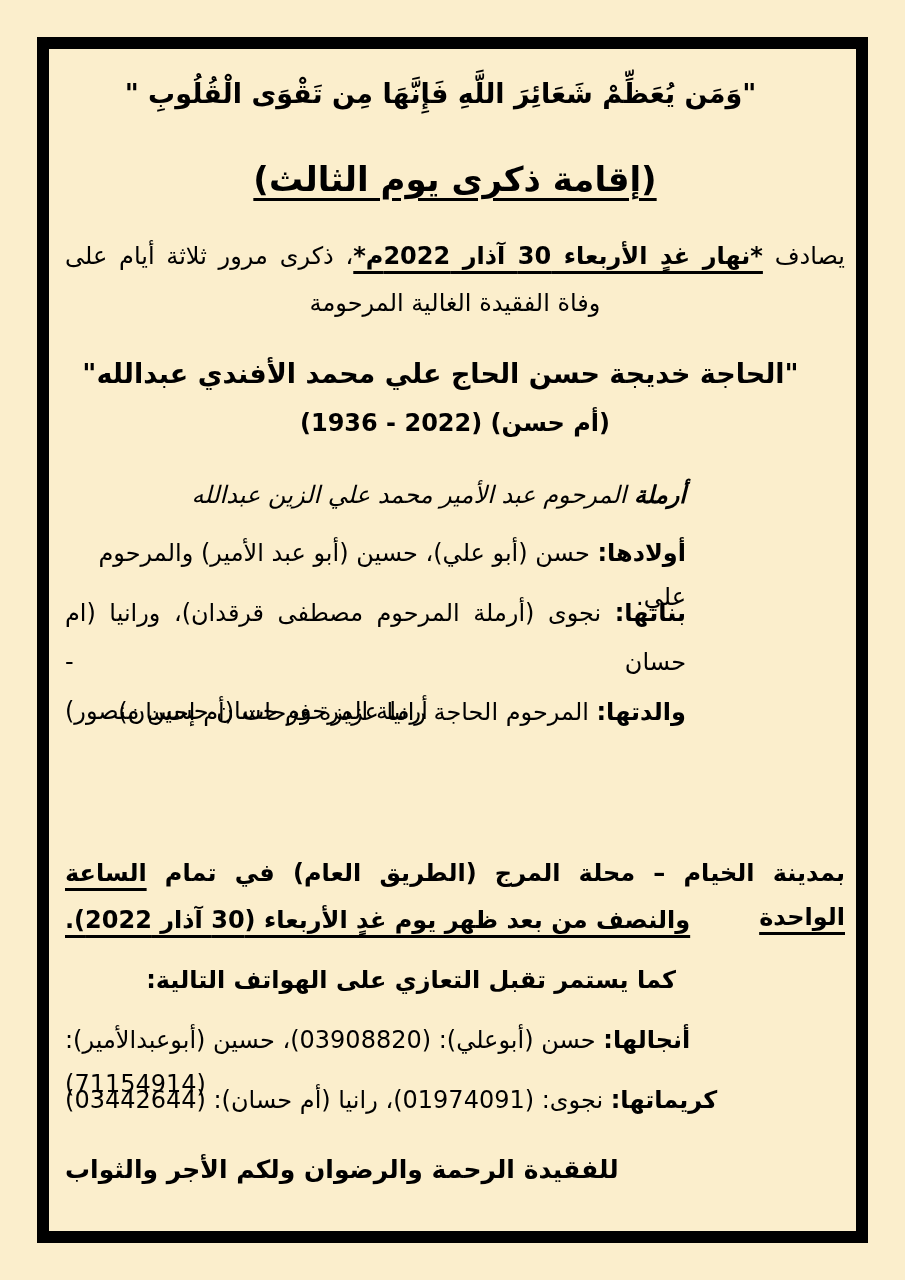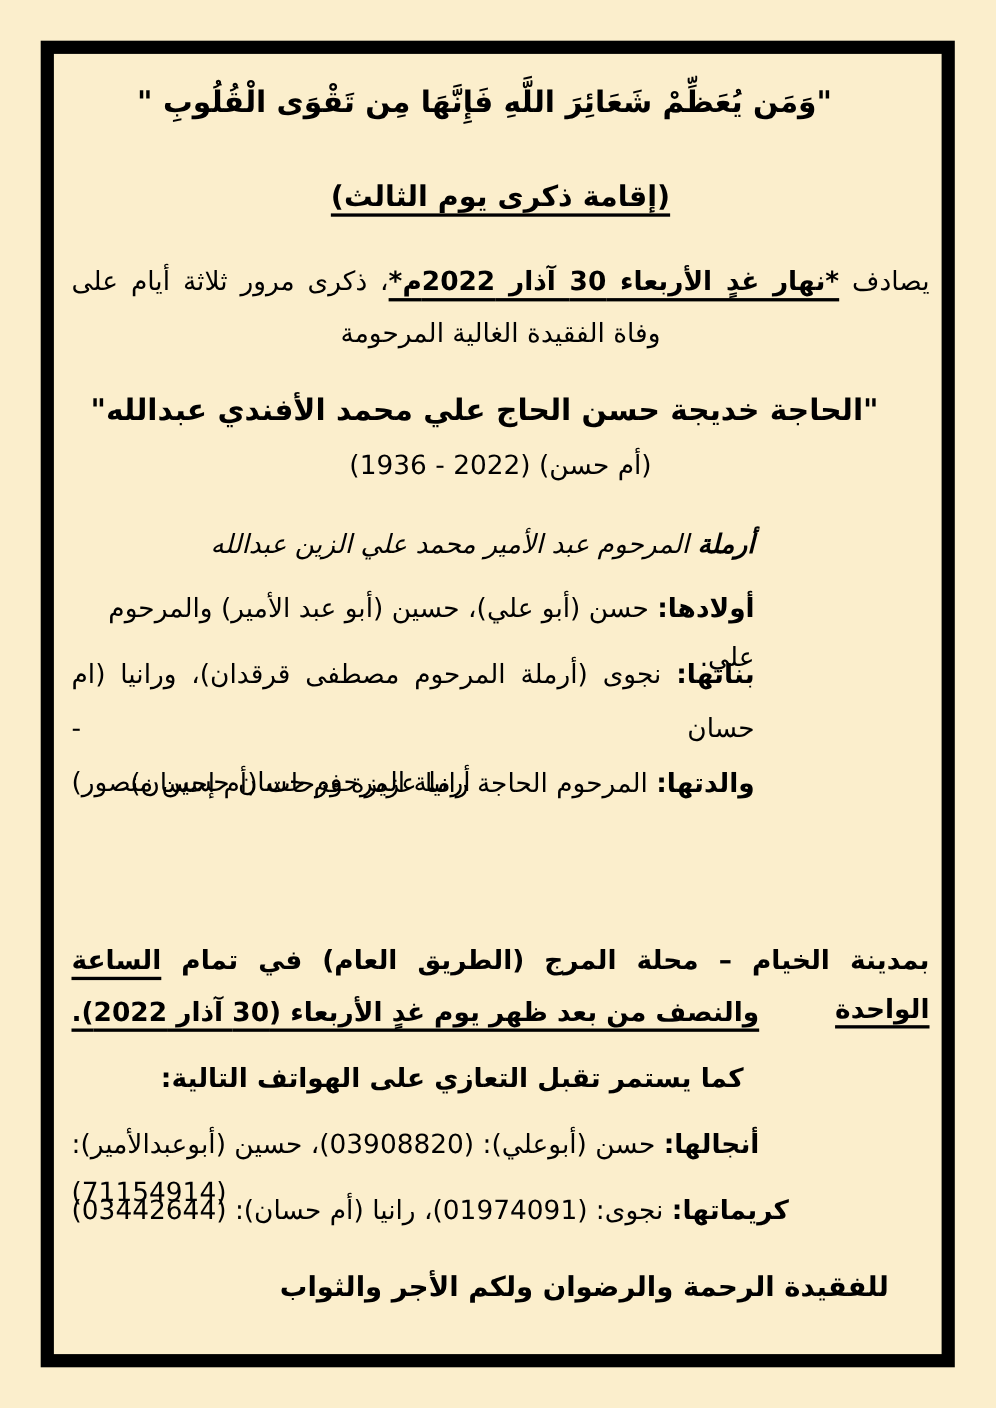--- a/index.html
+++ b/index.html
@@ -56,60 +56,60 @@
     line-height: 44px;
   }
 
   .verse {
     top: 18px; left: 16px; right: 40px;
     font-size: 27px; font-weight: bold;
     line-height: 54px;
   }
   .subtitle {
     top: 106px; left: 16px; right: 11px;
-    font-size: 26px; font-weight: bold;
+    font-size: 34px; font-weight: bold;
     line-height: 48px;
   }
   .intro {
     top: 184px; left: 16px; right: 11px;
     line-height: 47px;
     text-align: justify;
     text-align-last: center;
   }
   .name {
     top: 301px; left: 16px; right: 40px;
     font-size: 27px; font-weight: bold;
     line-height: 48px;
   }
   .years {
     top: 352px; left: 16px; right: 11px;
-    font-weight: normal;
+    font-weight: bold;
     line-height: 44px;
   }
   .armala { top: 424px; font-style: italic; }
   .awlad  { top: 482px; }
   .banat  { top: 540px; }
   .banat .line { line-height: 49px; }
   .walida { top: 641px; }
   .cer { left: 16px; right: 11px; line-height: 44px; }
   .cer1 { top: 708px; }
   .cer2 { top: 755px; }
   .cer3 { top: 802px; }
   .cer4 { top: 849px; }
   .kama {
     top: 909px; left: 16px; right: 180px;
     font-weight: bold; 
     line-height: 44px;
   }
   .anjal   { top: 969px; }
   .karimat { top: 1029px; }
   .final {
-    top: 1098px; left: 16px; right: 48px;
+    top: 1098px; left: 16px; right: 68px;
     font-size: 25px; font-weight: bold;
-    text-align: right; line-height: 46px;
+    text-align: left; line-height: 46px;
   }
 </style>
 </head>
 <body>
 
 <div class="frame">
   <div class="content">
 
     <div class="blk verse center">"وَمَن يُعَظِّمْ شَعَائِرَ اللَّهِ فَإِنَّهَا مِن تَقْوَى الْقُلُوبِ "</div>
 

